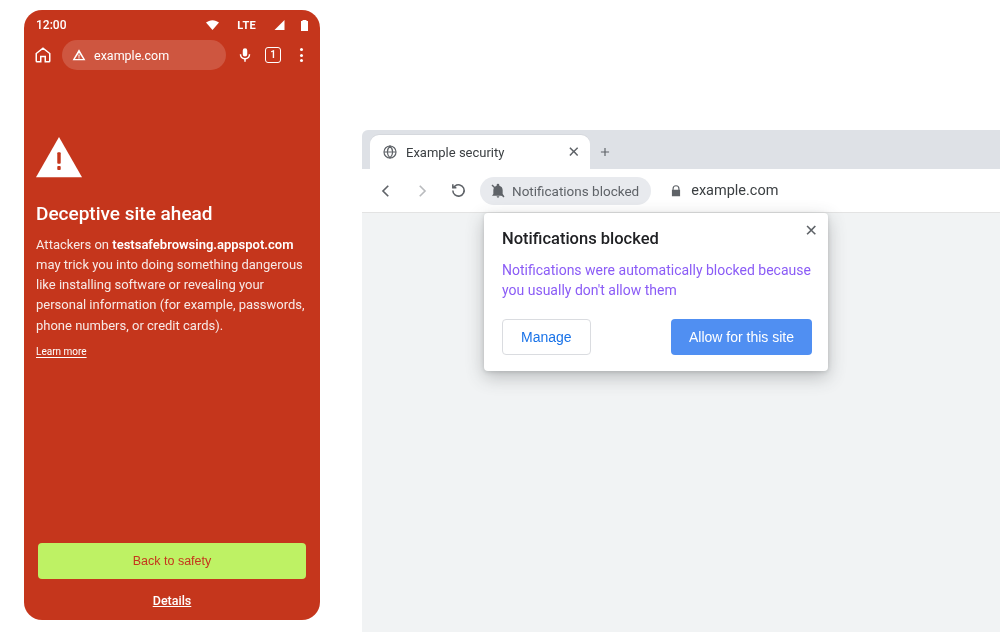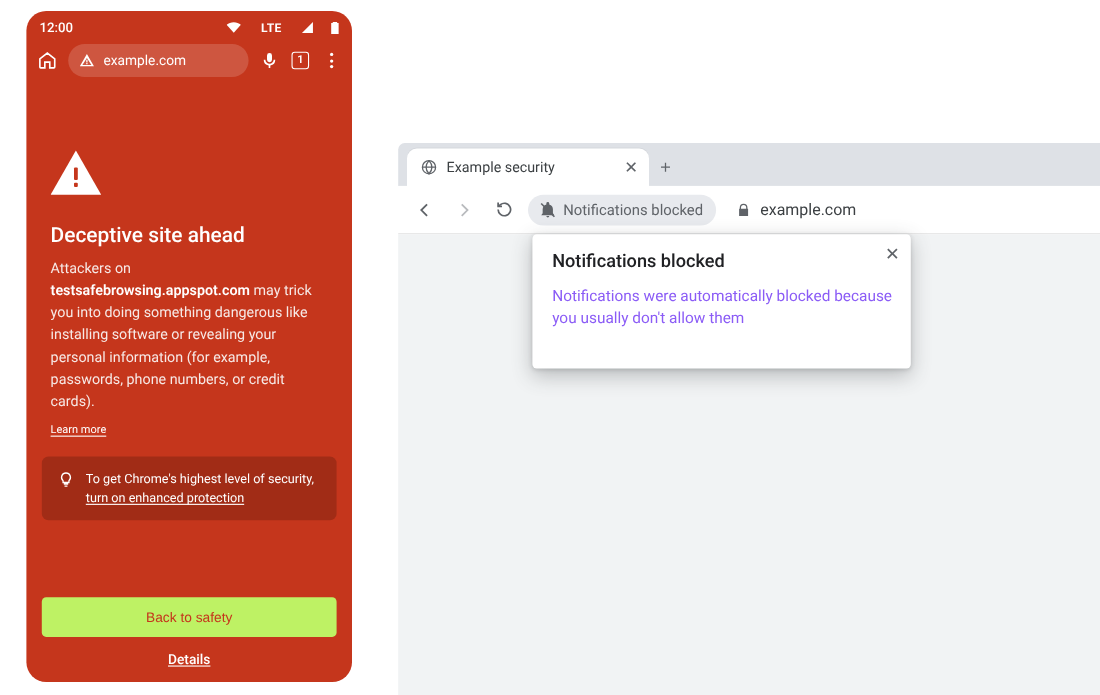--- a/index.html
+++ b/index.html
@@ -19,21 +19,21 @@
   .status-right { display: flex; align-items: center; gap: 16px; font-size: 11px; }
   .status-right .lte { font-weight: 700; letter-spacing: 0.3px; margin: 0 2px; }
   .omnibox-row { display: flex; align-items: center; gap: 10px; padding: 4px 10px 10px; }
   .home-icon { width: 18px; height: 18px; flex: 0 0 auto; }
   .urlpill { flex: 1 1 auto; background: rgba(255,255,255,0.16); border-radius: 18px; height: 30px; display: flex; align-items: center; padding: 0 10px; gap: 8px; font-size: 12.5px; }
   .mic-icon, .tabs-icon, .kebab-icon { width: 18px; height: 18px; flex: 0 0 auto; display:flex;align-items:center;justify-content:center; }
   .tabs-box { width: 16px; height: 16px; border: 1.6px solid #fff; border-radius: 3px; display:flex;align-items:center;justify-content:center; font-size:10px; font-weight:600; line-height:1; }
   .kebab { display:flex; flex-direction:column; gap:2.5px; }
   .kebab i { width:3px; height:3px; background:#fff; border-radius:50%; display:block; }
 
-  .warn-body { padding: 10px 22px 0; }
+  .warn-body { padding: 10px 12px 0; }
   .big-tri { width: 46px; height: 42px; margin: 46px 0 24px 0; }
   .h1 { font-size: 19px; font-weight: 500; margin-bottom: 10px; }
   .para { font-size: 13px; line-height: 1.55; color: #f7e9e6; }
   .para b { color: #fff; font-weight: 600; }
   .learn { display: block; margin-top: 10px; font-size: 10px; color: #fff; text-decoration: underline; text-underline-offset: 2px; }
 
   .tipcard {
     margin: 18px 14px 0; padding: 12px 14px;
     background: rgba(0,0,0,0.18);
     border-radius: 6px;
@@ -160,28 +160,20 @@
           <rect x="22.2" y="16" width="3.6" height="12" fill="#c5361c" rx="1"></rect>
           <rect x="22.2" y="30.5" width="3.6" height="4" fill="#c5361c" rx="1"></rect>
         </svg>
       <div class="h1">Deceptive site ahead</div>
       <div class="para">
         <span>Attackers on </span><b>testsafebrowsing.appspot.com</b><span> may trick you into doing something dangerous like installing software or revealing your personal information (for example, passwords, phone numbers, or credit cards).</span>
       </div>
       <a href="#" class="learn">Learn more</a>
     </div>
 
-    <div class="tipcard">
-      <svg class="bulb" viewBox="0 0 24 24" fill="none" stroke="#fff" stroke-width="1.8">
-          <path d="M9 18h6M10 21h4M12 3a6 6 0 0 0-4 10.5V16h8v-2.5A6 6 0 0 0 12 3Z"></path>
-        </svg>
-      <div>
-        <span>To get Chrome's highest level of security, </span><span class="tip-link">turn on enhanced protection</span>
-      </div>
-    </div>
 
     <div class="bottom">
       <button class="safety-btn">Back to safety</button>
       <a href="#" class="details-link">Details</a>
     </div>
   </div>
 
   <div class="desktop">
     <div class="chrome-frame">
       <div class="tabstrip">
@@ -232,16 +224,20 @@
         </div>
       </div>
 
       <div class="viewport"></div>
     </div>
 
     <div class="popup">
       <span class="popup-close">✕</span>
       <h2>Notifications blocked</h2>
       <p>Notifications were automatically blocked because you usually don't allow them</p>
+      <div class="popup-actions">
+        <button class="btn-outline">Manage</button>
+        <button class="btn-primary">Allow for this site</button>
+      </div>
     </div>
   </div>
 
 </div>
 
 </body></html>

